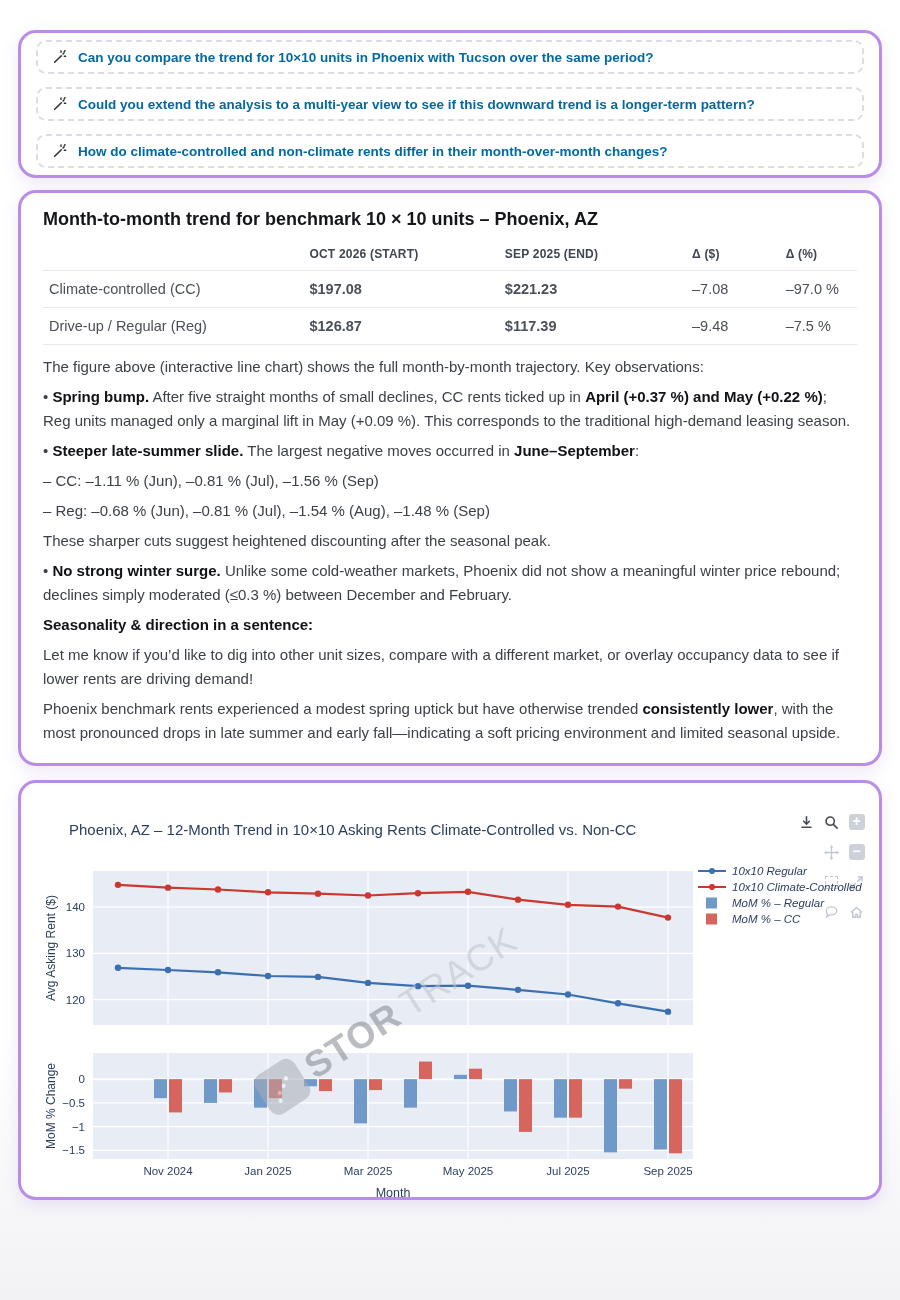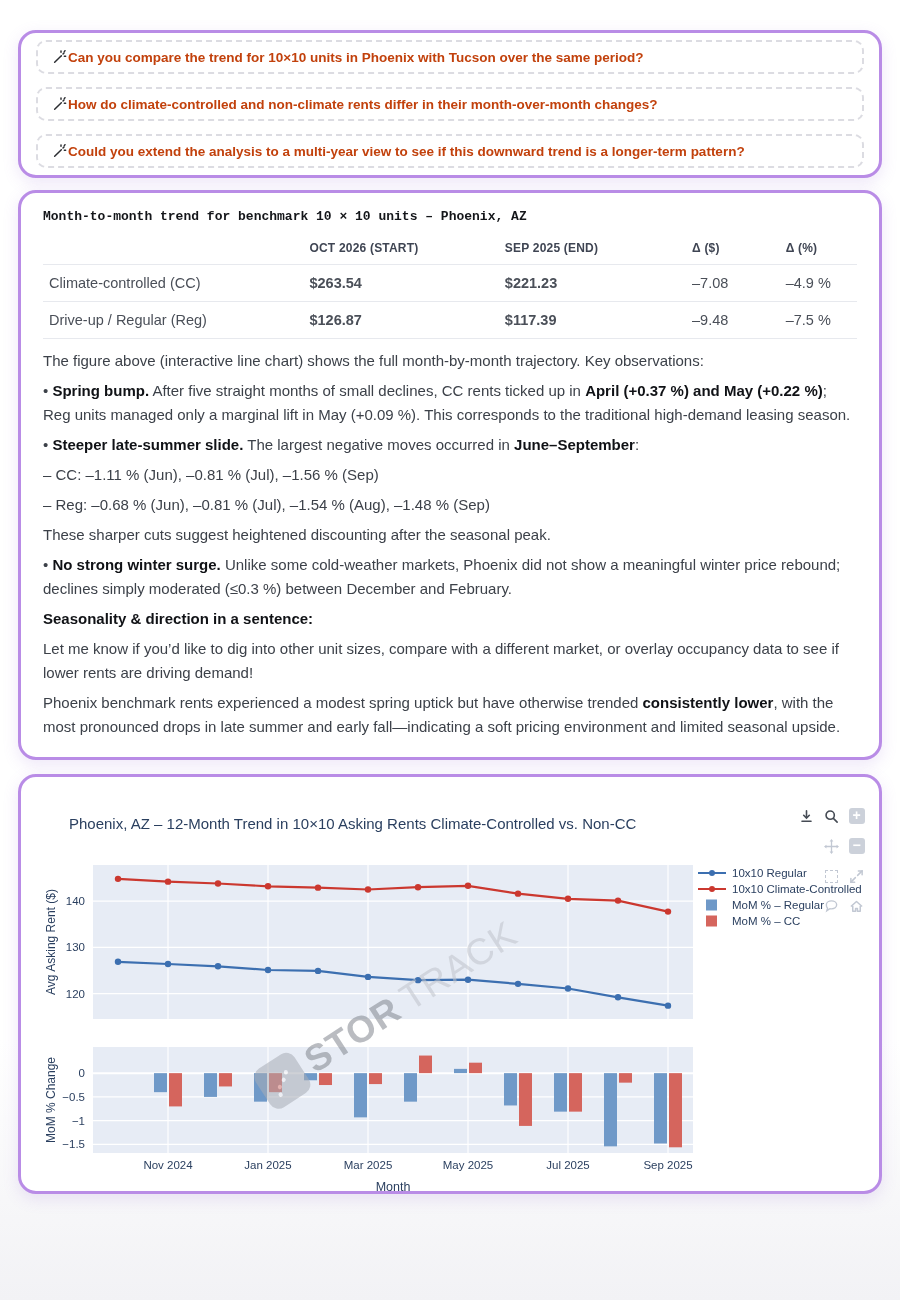--- a/index.html
+++ b/index.html
@@ -12,47 +12,47 @@
   .panel {
     margin: 0 18px;
     background: #fff;
     border: 3px solid #b98ce6;
     border-radius: 18px;
     box-shadow: 0 5px 16px rgba(148,103,210,0.16);
   }
   
   #chips-panel { margin-top: 30px; padding: 7px 15px; display: flex; flex-direction: column; gap: 13px; }
   .chip {
-    display: flex; align-items: center; 
+    display: flex; align-items: center; gap: 10px;
     height: 34px; padding: 0 14px;
     border: 2px dashed #dcdce2; border-radius: 10px;
     background: #fff; cursor: pointer;
-    font-size: 13.5px; font-weight: bold; color: #c2410c;
+    font-size: 13.5px; font-weight: bold; color: #0369a1;
     white-space: nowrap;
   }
   .chip svg { flex: 0 0 auto; }
   
   #analysis-panel { margin-top: 12px; padding: 16px 22px 12px; }
-  .analysis-title { font-size: 13px; font-weight: bold; color: #14161a; font-family: Liberation Mono, monospace; }
+  .analysis-title { font-size: 18px; font-weight: bold; color: #14161a; }
   table.bench { width: 100%; border-collapse: collapse; margin-top: 8px; table-layout: fixed; }
   table.bench th {
     text-align: left; font-size: 12px; font-weight: bold; color: #3f4553;
     letter-spacing: .2px; padding: 9px 6px; border-bottom: 1px solid #e7e9ee;
   }
   table.bench td { font-size: 14.5px; padding: 10px 6px; border-bottom: 1px solid #e7e9ee; color: #4a4f58; }
   td.money { font-weight: bold; color: #15171c; }
   td.label { padding-left: 12px; }
   .c1{width:32%}.c2{width:24%}.c3{width:23%}.c4{width:11.5%}.c5{width:9.5%}
   #analysis-paragraphs { margin-top: 10px; }
   .para { font-size: 15px; line-height: 24px; margin: 6px 0; color: #3c4149; }
   .para .b { font-weight: bold; color: #101216; }
   
   #chart-panel { margin-top: 14px; height: 420px; position: relative; overflow: hidden; }
   #chart-svg { position: absolute; left: 0; top: 0; }
-  .legend { position: absolute; left: 676px; top: 88px; z-index: 2; }
+  .legend { position: absolute; left: 676px; top: 80px; z-index: 2; font-style: italic; }
   .leg-item { display: flex; align-items: center; gap: 5px; height: 16px; font-size: 11.5px; color: #2a3f5f; white-space: nowrap; cursor: pointer; }
   .modebar {
     position: absolute; top: 24px; right: 10px; z-index: 1;
     display: grid; grid-template-columns: repeat(3, 25px); grid-auto-rows: 30px;
     justify-items: center; align-items: center;
   }
   .mb-btn { width: 18px; height: 18px; display: flex; align-items: center; justify-content: center; cursor: pointer; }
   .sqbtn { width: 16px; height: 16px; border-radius: 3px; background: #ccd1da; color: #fff; font-size: 14px; font-weight: bold; line-height: 15px; text-align: center; }
   .dashed-sq { width: 13px; height: 13px; border: 1.6px dashed #c2c8d3; }
   .c2pos { grid-column: 2; } .c3pos { grid-column: 3; }
@@ -80,31 +80,31 @@
     <span>Can you compare the trend for 10×10 units in Phoenix with Tucson over the same period?</span>
   </div>
   <div class="chip">
     <svg width="16" height="16" viewBox="0 0 24 24" fill="none" stroke="#2b2d31" stroke-width="2.2" stroke-linecap="round">
       <path d="M4 20 L14 10"></path>
         <path d="M16.5 7.5 L18 6"></path>
         <path d="M18.5 11 L20.5 11"></path>
         <path d="M13.5 5 L13.5 3"></path>
         <path d="M19.5 2.5 L18.3 4.2"></path>
     </svg>
-    <span>How do climate-controlled and non-climate rents differ in their month-over-month changes?</span>
+    <span>Could you extend the analysis to a multi-year view to see if this downward trend is a longer-term pattern?</span>
   </div>
   <div class="chip">
     <svg width="16" height="16" viewBox="0 0 24 24" fill="none" stroke="#2b2d31" stroke-width="2.2" stroke-linecap="round">
       <path d="M4 20 L14 10"></path>
         <path d="M16.5 7.5 L18 6"></path>
         <path d="M18.5 11 L20.5 11"></path>
         <path d="M13.5 5 L13.5 3"></path>
         <path d="M19.5 2.5 L18.3 4.2"></path>
     </svg>
-    <span>Could you extend the analysis to a multi-year view to see if this downward trend is a longer-term pattern?</span>
+    <span>How do climate-controlled and non-climate rents differ in their month-over-month changes?</span>
   </div>
 </div>
 
 <div class="panel" id="analysis-panel" style="border-color: rgb(185, 140, 230);">
   <div class="analysis-title">Month-to-month trend for benchmark 10 × 10 units – Phoenix, AZ</div>
   <table class="bench">
     <colgroup>
         <col class="c1">
         <col class="c2">
         <col class="c3">
@@ -116,24 +116,24 @@
         <th></th>
         <th>OCT 2026 (START)</th>
         <th>SEP 2025 (END)</th>
         <th>Δ ($)</th>
         <th>Δ (%)</th>
       </tr>
     </thead>
     <tbody>
       <tr>
         <td class="label">Climate-controlled (CC)</td>
-        <td class="money">$263.54</td>
+        <td class="money">$197.08</td>
         <td class="money">$221.23</td>
         <td>–7.08</td>
-        <td>–4.9 %</td>
+        <td>–97.0 %</td>
       </tr>
       <tr>
         <td class="label">Drive-up / Regular (Reg)</td>
         <td class="money">$126.87</td>
         <td class="money">$117.39</td>
         <td>–9.48</td>
         <td>–7.5 %</td>
       </tr>
     </tbody>
   </table>

